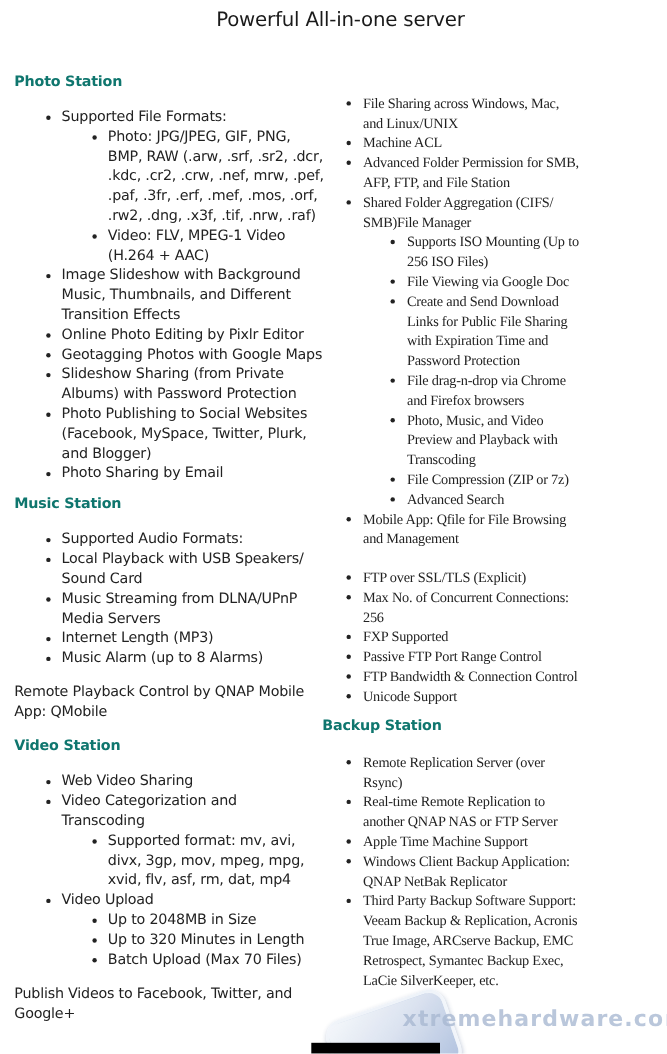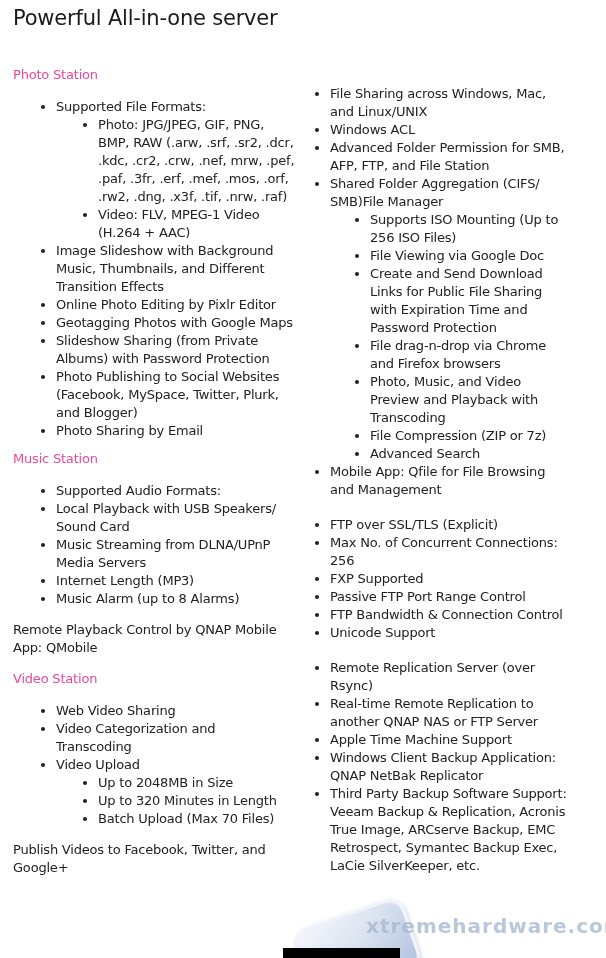--- a/index.html
+++ b/index.html
@@ -9,58 +9,59 @@
     width: 606px;
     height: 958px;
     overflow: hidden;
     background: #ffffff;
     font-family: "DejaVu Sans", "Liberation Sans", sans-serif;
     color: #222222;
   }
   .content { position: relative; z-index: 1; }
   h1.page-title {
     margin: 7px 0 0 13px;
-    font-size: 21px;
+    font-size: 18px;
     line-height: 23px;
     font-weight: normal;
     color: #1a1a1a;
     letter-spacing: -0.2px;
+    text-align: center;
   }
   .columns {
     display: flex;
     align-items: flex-start;
     margin: 38px 0 0 13px;
   }
   .col {
     flex: none;
     width: 280px;
     font-size: 13px;
     line-height: 18px;
     letter-spacing: -0.2px;
   }
   .col--right { width: 313px; }
   .section h3 {
     margin: 0;
     font-size: 13px;
     line-height: 13px;
-    font-weight: normal;
-    color: #ec4899;
+    font-weight: bold;
+    color: #0f766e;
     letter-spacing: -0.2px;
   }
   .section ul {
     margin: 17px 0 12px 0;
     padding-left: 43px;
     list-style: disc outside;
   }
   .section ul ul {
     margin: 0;
     padding-left: 42px;
     list-style: disc outside;
   }
-  .col--right .section ul { padding-left: 37px; }
+  .col--right .section ul { padding-left: 37px; font-family: Liberation Serif, serif; }
   .col--right .section ul ul { padding-left: 40px; }
   .section li { margin: 0; padding: 0; }
   .section li > span { white-space: pre; }
   .footnote {
     margin: 13px 0 15px 0;
     white-space: pre;
   }
   
   .watermark {
     position: absolute;
@@ -156,37 +157,41 @@
               <li><span>Music Alarm (up to 8 Alarms)</span></li>
             </ul>
             <p class="footnote">Remote Playback Control by QNAP Mobile
 App: QMobile</p>
           </div>
           <div class="section">
             <h3>Video Station</h3>
             <ul>
               <li><span>Web Video Sharing</span></li>
               <li><span>Video Categorization and
-Transcoding</span></li>
+Transcoding</span><ul>
+                  <li><span>Supported format: mv, avi,
+divx, 3gp, mov, mpeg, mpg,
+xvid, flv, asf, rm, dat, mp4</span></li>
+                </ul></li>
               <li><span>Video Upload</span><ul>
                   <li><span>Up to 2048MB in Size</span></li>
                   <li><span>Up to 320 Minutes in Length</span></li>
                   <li><span>Batch Upload (Max 70 Files)</span></li>
                 </ul></li>
             </ul>
             <p class="footnote">Publish Videos to Facebook, Twitter, and
 Google+</p>
           </div>
         </div>
       <div class="col col--right">
           <div class="section">
             <ul>
               <li><span>File Sharing across Windows, Mac,
 and Linux/UNIX</span></li>
-              <li><span>Windows ACL</span></li>
+              <li><span>Machine ACL</span></li>
               <li><span>Advanced Folder Permission for SMB,
 AFP, FTP, and File Station</span></li>
               <li><span>Shared Folder Aggregation (CIFS/
 SMB)File Manager</span><ul>
                   <li><span>Supports ISO Mounting (Up to
 256 ISO Files)</span></li>
                   <li><span>File Viewing via Google Doc</span></li>
                   <li><span>Create and Send Download
 Links for Public File Sharing
 with Expiration Time and
@@ -208,20 +213,21 @@
               <li><span>FTP over SSL/TLS (Explicit)</span></li>
               <li><span>Max No. of Concurrent Connections:
 256</span></li>
               <li><span>FXP Supported</span></li>
               <li><span>Passive FTP Port Range Control</span></li>
               <li><span>FTP Bandwidth &amp; Connection Control</span></li>
               <li><span>Unicode Support</span></li>
             </ul>
           </div>
           <div class="section">
+            <h3>Backup Station</h3>
             <ul>
               <li><span>Remote Replication Server (over
 Rsync)</span></li>
               <li><span>Real-time Remote Replication to
 another QNAP NAS or FTP Server</span></li>
               <li><span>Apple Time Machine Support</span></li>
               <li><span>Windows Client Backup Application:
 QNAP NetBak Replicator</span></li>
               <li><span>Third Party Backup Software Support:
 Veeam Backup &amp; Replication, Acronis

